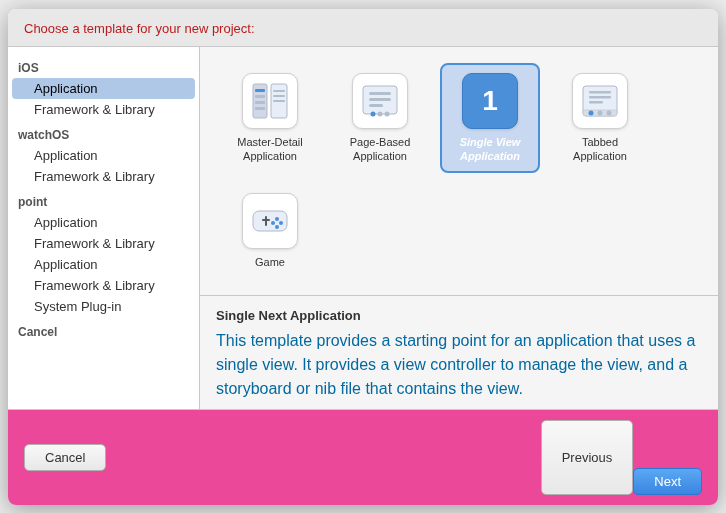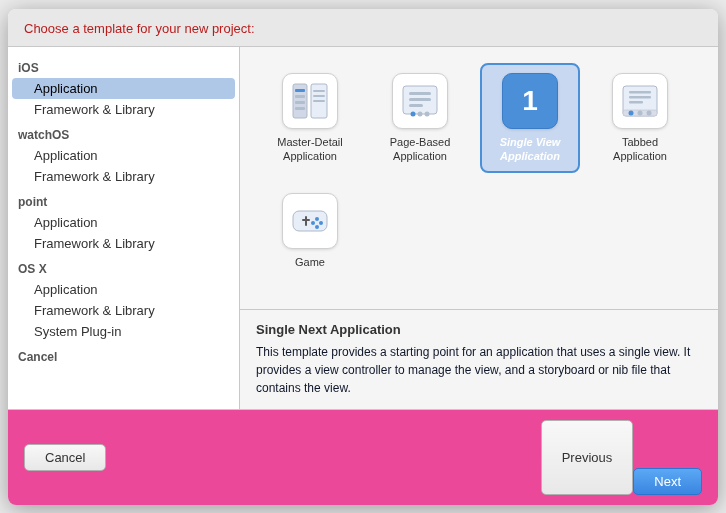--- a/index.html
+++ b/index.html
@@ -30,21 +30,21 @@
       font-size: 13px;
       color: #b91c1c;
     }
     .dialog-body {
       display: flex;
       flex: 1;
       overflow: hidden;
     }
     
     .sidebar {
-      width: 232px;
+      width: 192px;
       background: #fff;
       border-right: 1px solid #c8c8c8;
       overflow-y: auto;
       padding: 6px 0;
     }
     .sidebar-item {
       padding: 3px 10px 3px 22px;
       font-size: 13px;
       color: #333;
       cursor: pointer;
@@ -122,22 +122,22 @@
       min-height: 80px;
       background: #f5f5f5;
     }
     .description-title {
       font-size: 13px;
       font-weight: 600;
       color: #333;
       margin-bottom: 6px;
     }
     .description-text {
-      font-size: 12px;
-      color: #0f172a;
+      font-size: 16px;
+      color: #0369a1;
       line-height: 1.5;
     }
     
     .dialog-footer {
       background: #ec4899;
       border-top: 1px solid #c8c8c8;
       padding: 10px 16px;
       display: flex;
       align-items: center;
       justify-content: space-between;
@@ -187,21 +187,20 @@
       <div class="sidebar-item">Framework &amp; Library</div>
 
       <div class="sidebar-section-header-top">watchOS</div>
       <div class="sidebar-item">Application</div>
       <div class="sidebar-item">Framework &amp; Library</div>
 
       <div class="sidebar-section-header-top">point</div>
       <div class="sidebar-item">Application</div>
       <div class="sidebar-item">Framework &amp; Library</div>
 
-      <div class="sidebar-section-header-top">OS X</div>
       <div class="sidebar-item">Application</div>
       <div class="sidebar-item">Framework &amp; Library</div>
       <div class="sidebar-item">System Plug-in</div>
 
       <div class="sidebar-section-header-top">Cancel</div>
     </div>
 
     <div class="main-content">
       <div class="templates-grid">
 

